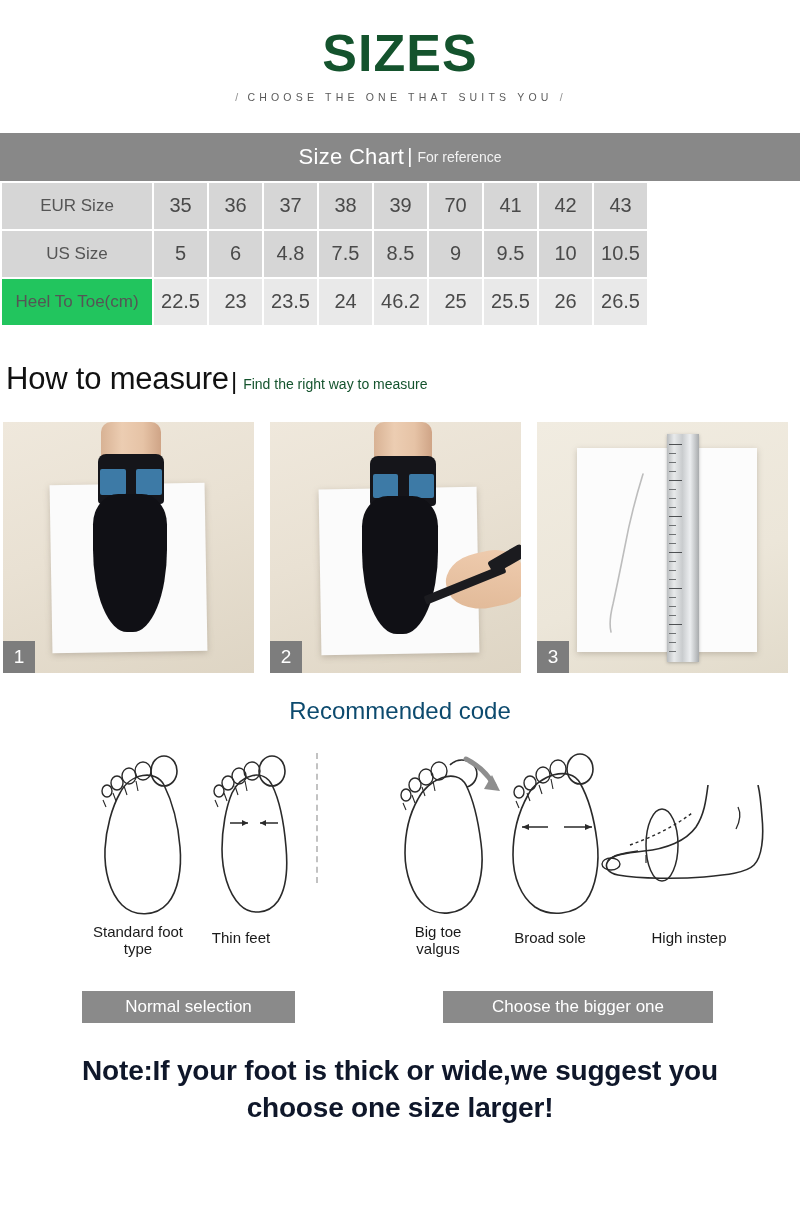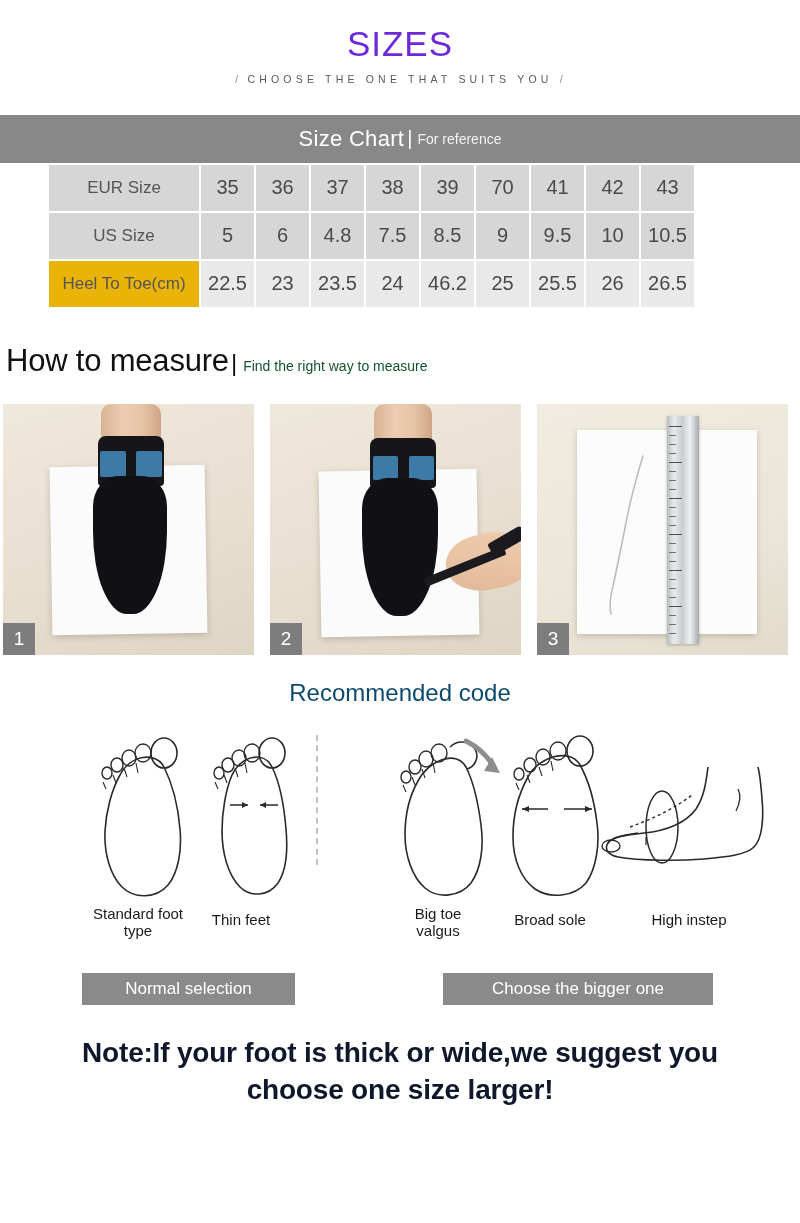--- a/index.html
+++ b/index.html
@@ -15,24 +15,24 @@
     overflow: hidden;
     position: relative;
   }
 
   
   .header {
     text-align: center;
     padding-top: 26px;
   }
   .header-title {
-    font-size: 35px;
-    font-weight: normal;
+    font-size: 52px;
+    font-weight: bold;
     letter-spacing: 1px;
-    color: #6d28d9;
+    color: #14532d;
     line-height: 1.05;
     font-family: "Liberation Sans", sans-serif;
   }
   .header-sub {
     margin-top: 10px;
     font-size: 10.5px;
     letter-spacing: 4.2px;
     color: #5a5a5a;
     font-family: "Liberation Sans", sans-serif;
   }
@@ -68,40 +68,39 @@
     font-size: 14px;
     color: #f2f2f2;
   }
 
   table.size-table {
     width: 649px;
     border-collapse: separate;
     border-spacing: 2px 2px;
     background: #ffffff;
     table-layout: fixed;
-    margin-left: 47px;
   }
   table.size-table td {
     text-align: center;
     color: #4a4a4a;
     height: 44px;
     font-size: 20px;
     font-weight: normal;
     background: #d6d6d6;
   }
   table.size-table tr.row-light td {
     background: #e9e9e9;
   }
   table.size-table td.label-cell {
     width: 148px;
     font-size: 17px;
     color: #555;
   }
   table.size-table tr.row-light td.label-cell {
-    background: #eab308;
+    background: #22c55e;
   }
 
   
   .measure-head {
     margin: 34px 9px 0 6px;
     display: flex;
     align-items: baseline;
   }
   .measure-title {
     font-size: 31px;

